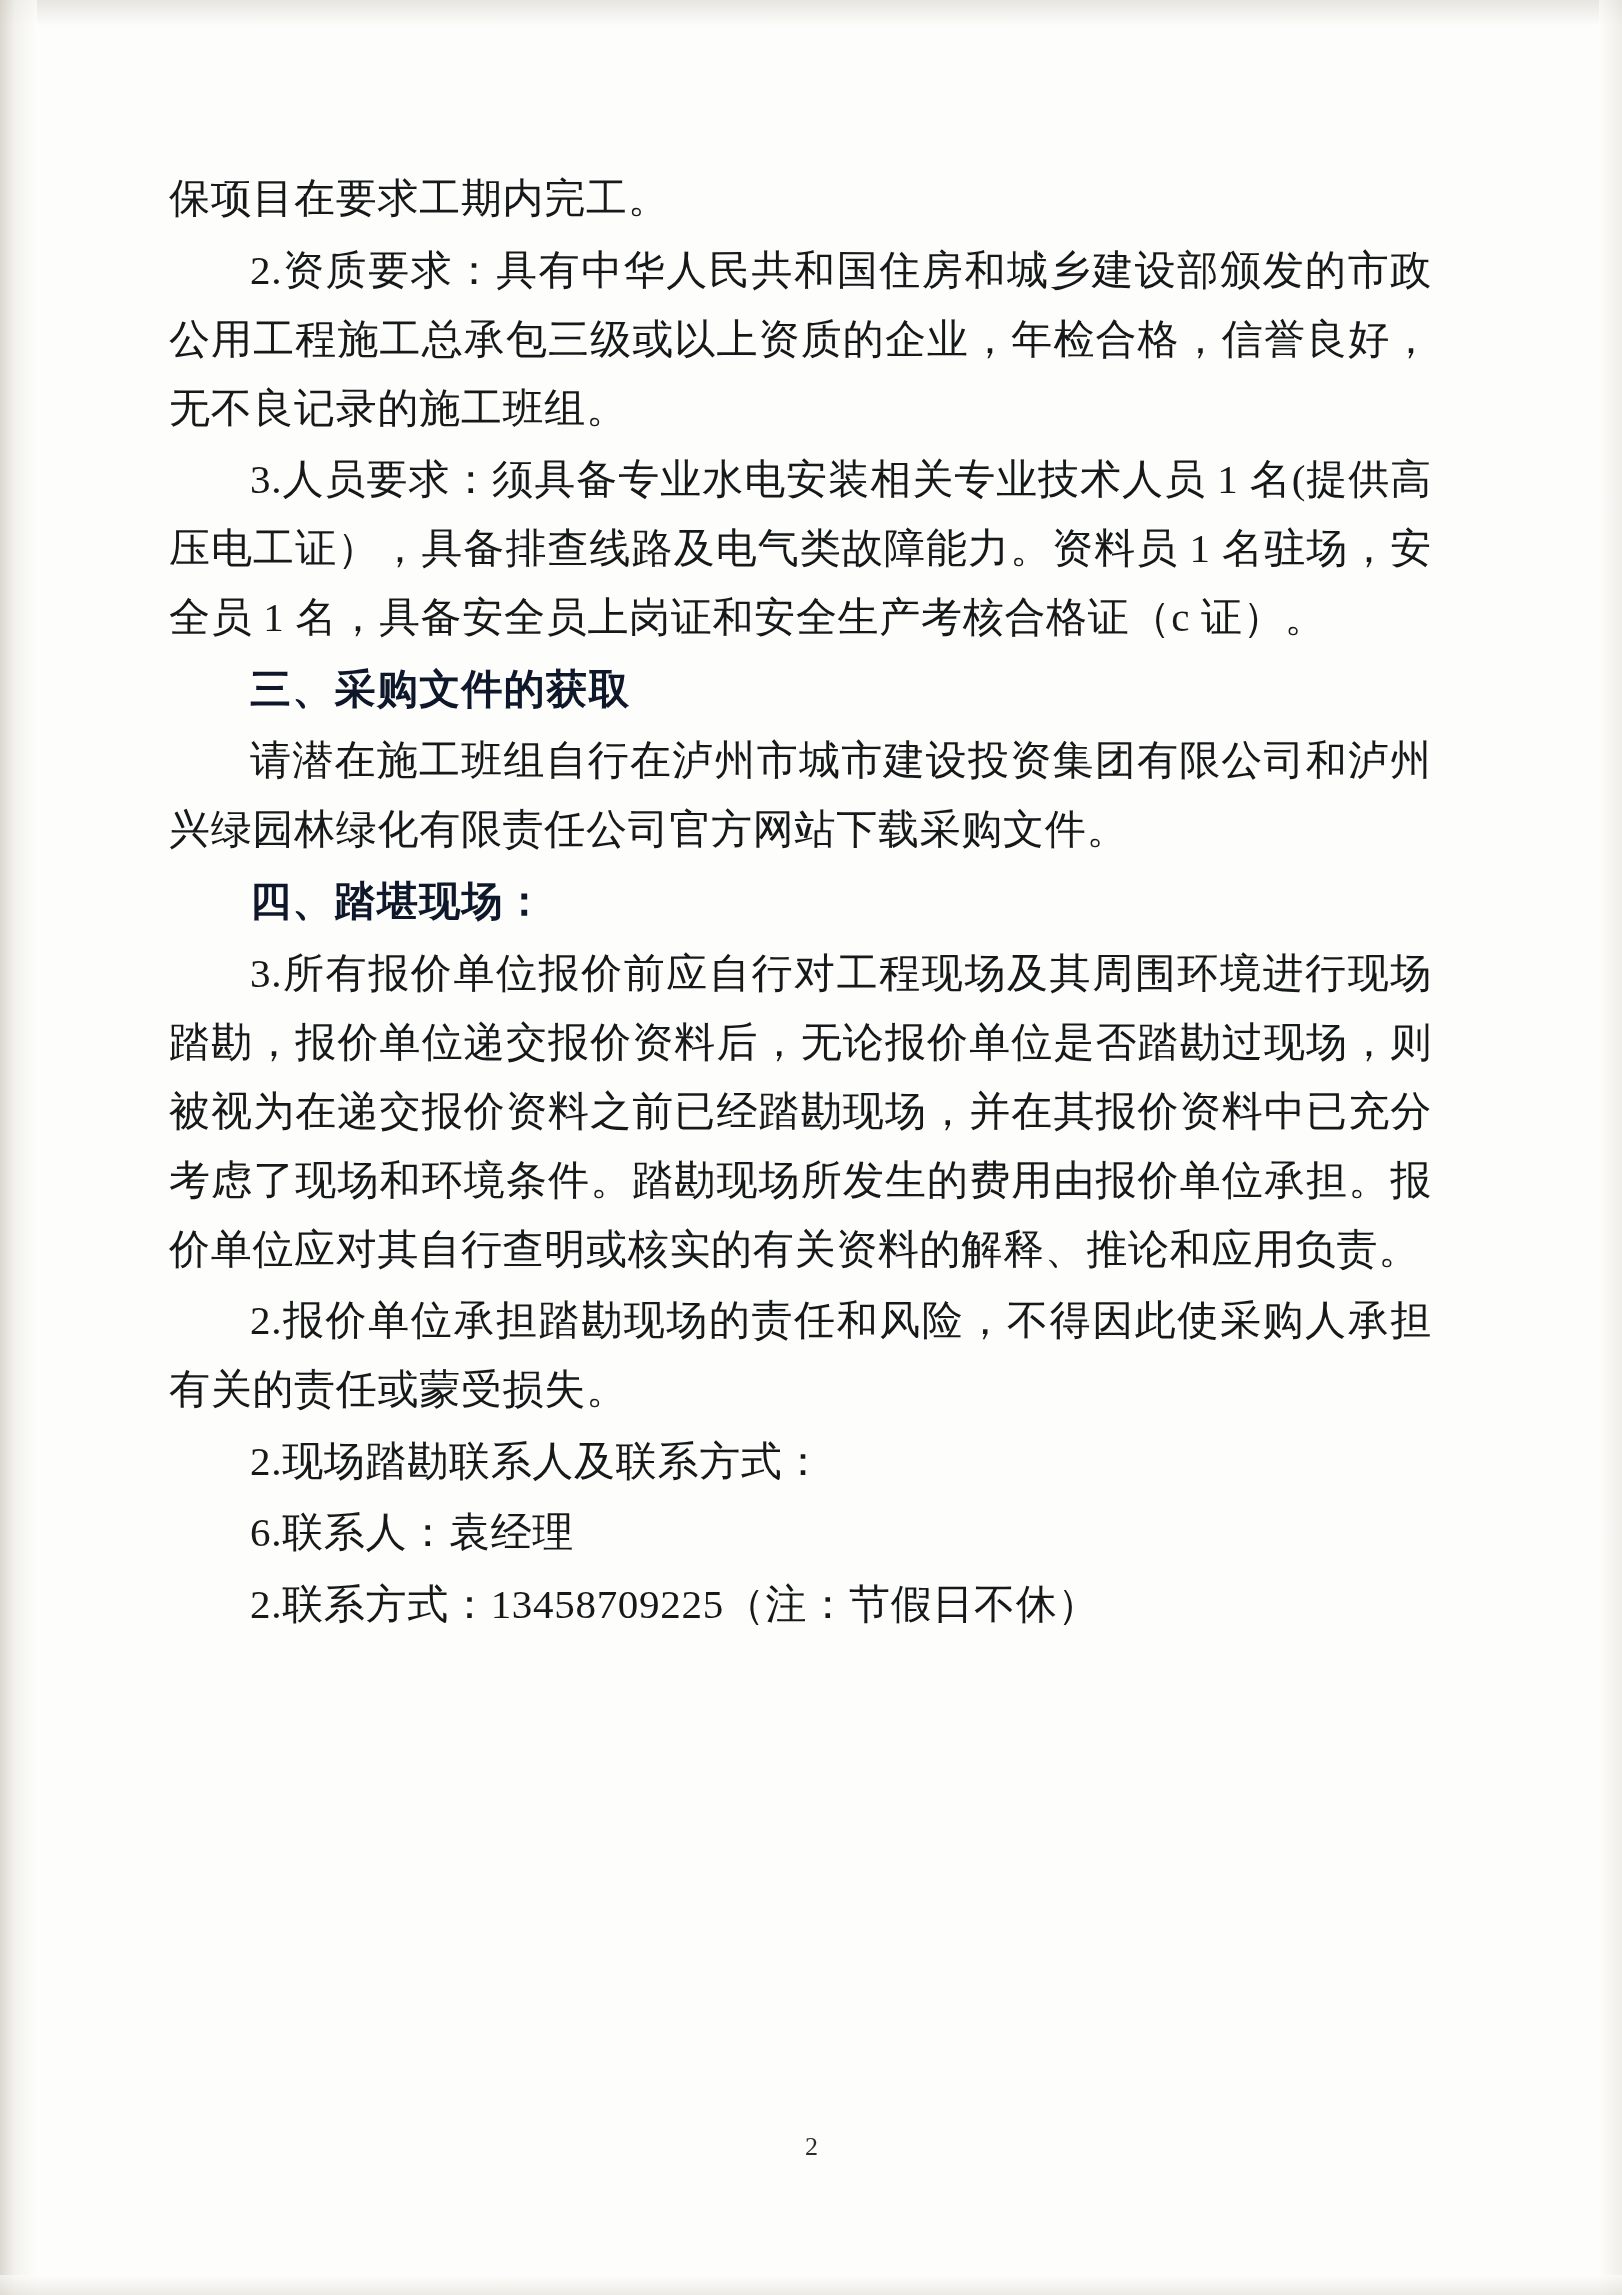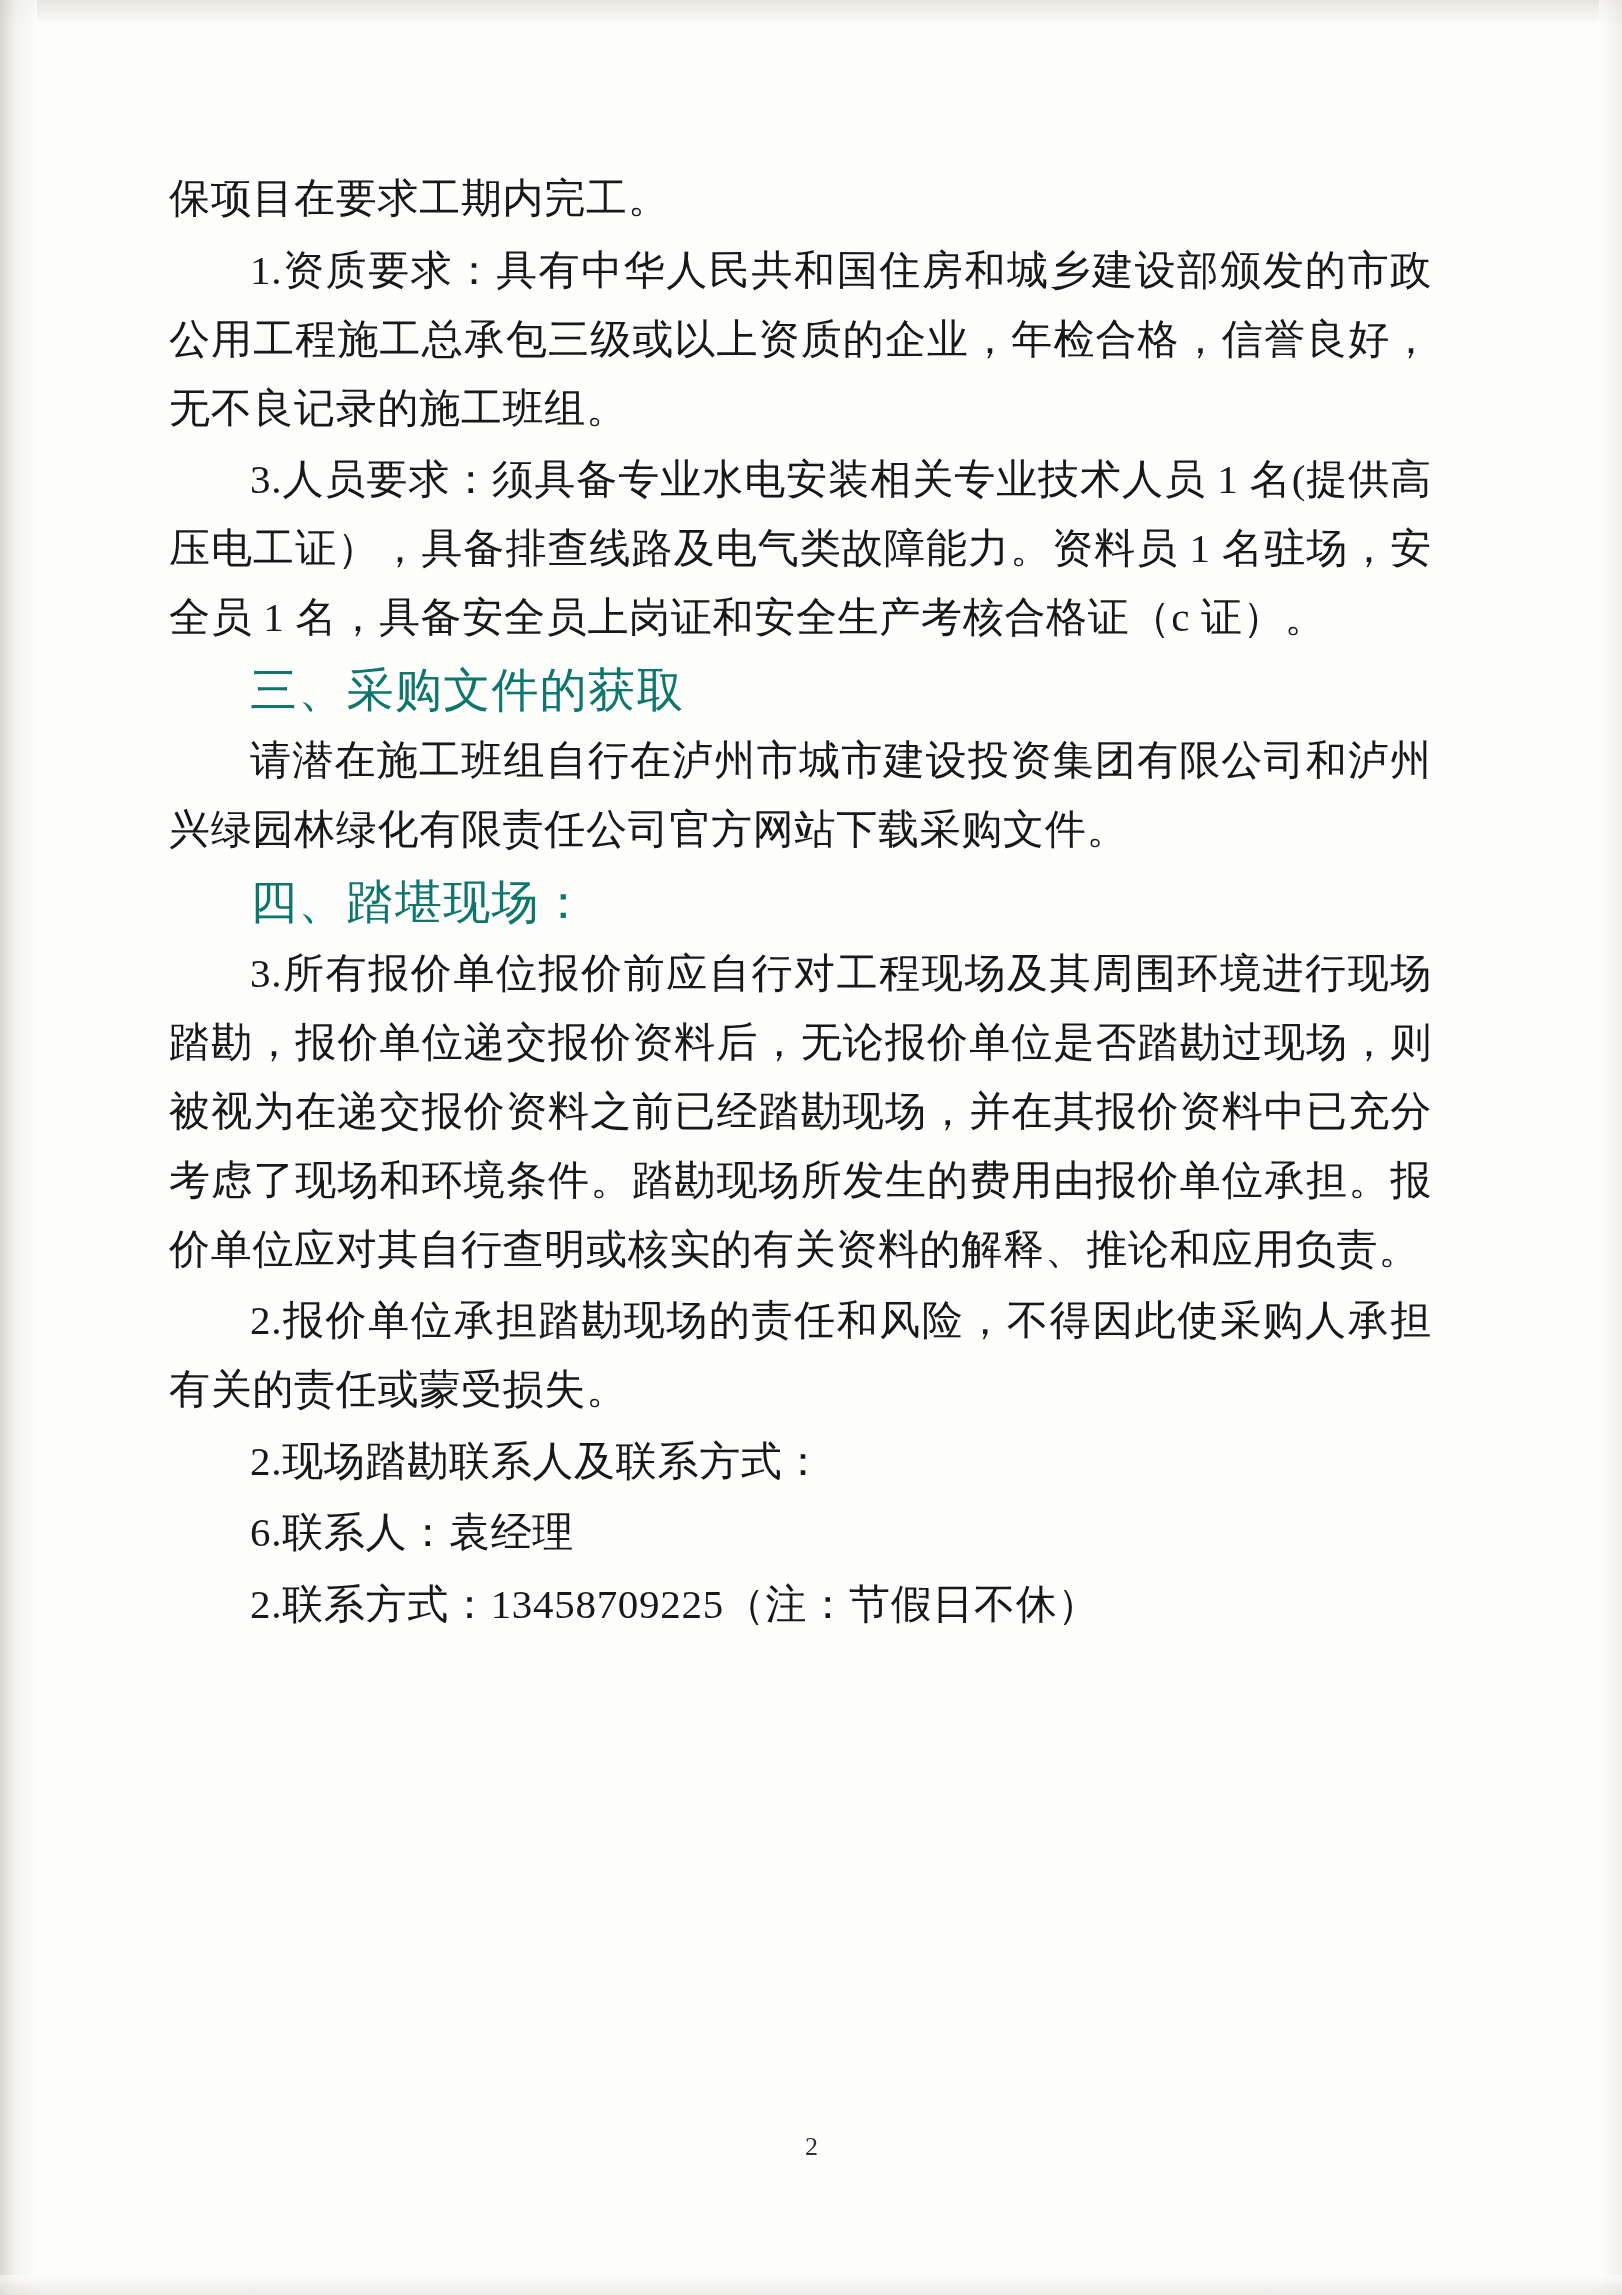--- a/index.html
+++ b/index.html
@@ -63,24 +63,24 @@
     letter-spacing: 0.7px;
     text-align: justify;
     text-justify: inter-ideograph;
     font-family: "Liberation Serif", "DejaVu Serif", serif;
   }
   p.indent {
     text-indent: 81px;
   }
   p.heading {
     margin: 0 0 2.6px 0;
-    font-size: 47px;
+    font-size: 41px;
     line-height: 69px;
-    color: #0f766e;
-    font-weight: normal;
+    color: #0f172a;
+    font-weight: bold;
     text-indent: 81px;
     letter-spacing: 1.3px;
     font-family: "DejaVu Sans", "Liberation Sans", sans-serif;
   }
   .page-number {
     position: absolute;
     left: 0;
     top: 2132px;
     width: 1623px;
     text-align: center;
@@ -93,21 +93,21 @@
 <body>
 
 <div class="page">
   <div class="scan-edge-top"></div>
   <div class="scan-edge-left"></div>
   <div class="scan-edge-right"></div>
   <div class="scan-edge-bottom"></div>
 
   <div class="content">
     <p class="para">保项目在要求工期内完工。</p>
-    <p class="para indent">1.资质要求：具有中华人民共和国住房和城乡建设部颁发的市政公用工程施工总承包三级或以上资质的企业，年检合格，信誉良好，无不良记录的施工班组。</p>
+    <p class="para indent">2.资质要求：具有中华人民共和国住房和城乡建设部颁发的市政公用工程施工总承包三级或以上资质的企业，年检合格，信誉良好，无不良记录的施工班组。</p>
     <p class="para indent">3.人员要求：须具备专业水电安装相关专业技术人员 1 名(提供高压电工证），具备排查线路及电气类故障能力。资料员 1 名驻场，安全员 1 名，具备安全员上岗证和安全生产考核合格证（c 证）。</p>
     <p class="heading">三、采购文件的获取</p>
     <p class="para indent">请潜在施工班组自行在泸州市城市建设投资集团有限公司和泸州兴绿园林绿化有限责任公司官方网站下载采购文件。</p>
     <p class="heading">四、踏堪现场：</p>
     <p class="para indent">3.所有报价单位报价前应自行对工程现场及其周围环境进行现场踏勘，报价单位递交报价资料后，无论报价单位是否踏勘过现场，则被视为在递交报价资料之前已经踏勘现场，并在其报价资料中已充分考虑了现场和环境条件。踏勘现场所发生的费用由报价单位承担。报价单位应对其自行查明或核实的有关资料的解释、推论和应用负责。</p>
     <p class="para indent">2.报价单位承担踏勘现场的责任和风险，不得因此使采购人承担有关的责任或蒙受损失。</p>
     <p class="para indent">2.现场踏勘联系人及联系方式：</p>
     <p class="para indent">6.联系人：袁经理</p>
     <p class="para indent">2.联系方式：13458709225（注：节假日不休）</p>
   </div>

